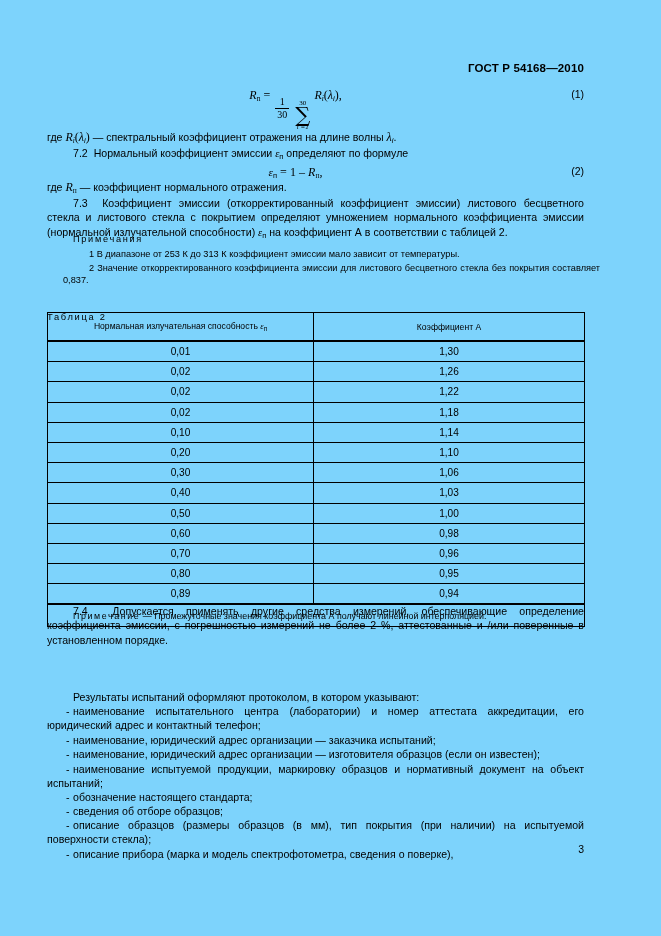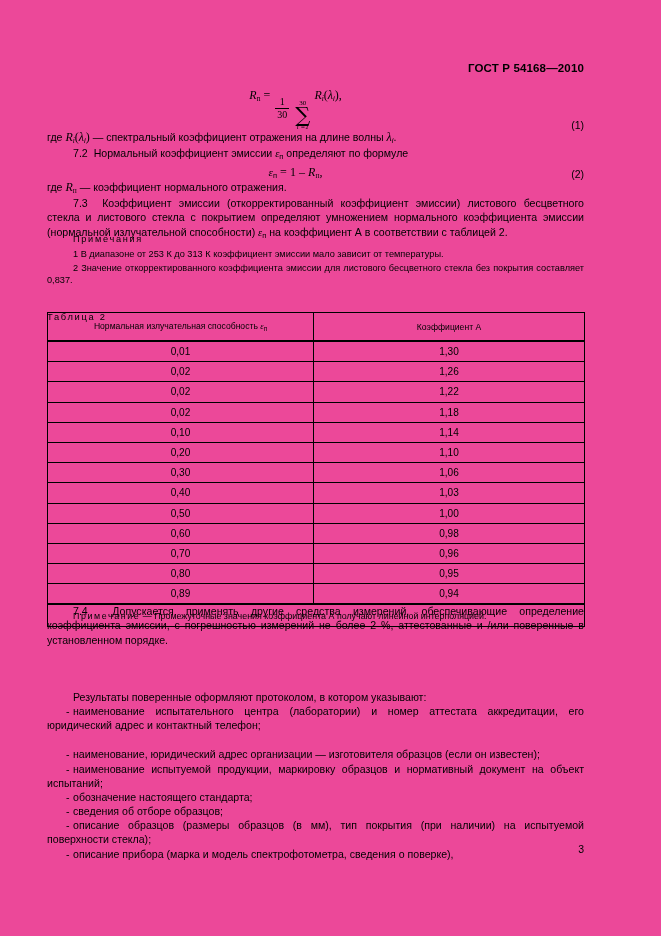--- a/index.html
+++ b/index.html
@@ -8,21 +8,21 @@
     background: #ffffff;
   }
   body {
     font-family: "Liberation Sans", sans-serif;
     color: #000000;
   }
   #page {
     position: relative;
     width: 661px;
     height: 936px;
-    background: #ec4899;
+    background: #7dd3fc;
     overflow: hidden;
   }
   .content {
     position: absolute;
     left: 47px;
     top: 0;
     width: 537px;
     height: 936px;
   }
 
@@ -35,21 +35,21 @@
     font-weight: bold;
     letter-spacing: 0.15px;
   }
 
   
   .formula-row {
     position: absolute;
     left: 0;
     width: 537px;
     display: flex;
-    align-items: flex-end;
+    align-items: flex-start;
   }
   .formula-body {
     flex: 1;
     text-align: center;
     font-size: 11px;
   }
   .formula-num {
     width: 40px;
     text-align: right;
     font-size: 10.5px;
@@ -98,21 +98,21 @@
   .ind { display: inline-block; width: 26px; }
 
   .note-head {
     position: absolute;
     left: 26px;
     font-size: 9.2px;
     letter-spacing: 1.7px;
   }
   .note {
     position: absolute;
-    left: 0;
+    left: 16px;
     width: 537px;
     font-size: 9.2px;
     line-height: 12.4px;
     text-align: justify;
   }
   .note .ind2 { display: inline-block; width: 26px; }
 
   
   .table-caption {
     position: absolute;
@@ -323,26 +323,29 @@
         </tr>
       </tbody>
     </table>
 
     <div class="para" style="top:604px">
       <span class="ind"></span><span>7.4</span>&nbsp;&nbsp;<span>Допускается применять другие средства измерений, обеспечивающие определение коэффициента эмиссии, с погрешностью измерений не более 2 %, аттестованные и /или поверенные в установленном порядке.</span>
     </div>
 
 
     <div class="li" style="top:690px">
-      <span class="ind"></span><span>Результаты поверенные оформляют протоколом, в котором указывают:</span>
+      <span class="ind"></span><span>Результаты испытаний оформляют протоколом, в котором указывают:</span>
     </div>
 
     <div class="li just" style="top:704px">
       <span class="dash">-</span><span>наименование испытательного центра (лаборатории) и номер аттестата аккредитации, его юридический адрес и контактный телефон;</span>
     </div>
+    <div class="li" style="top:733px">
+      <span class="dash">-</span><span>наименование, юридический адрес организации — заказчика испытаний;</span>
+    </div>
     <div class="li" style="top:747px">
       <span class="dash">-</span><span>наименование, юридический адрес организации — изготовителя образцов (если он известен);</span>
     </div>
     <div class="li just" style="top:762px">
       <span class="dash">-</span><span>наименование испытуемой продукции, маркировку образцов и нормативный документ на объект испытаний;</span>
     </div>
     <div class="li" style="top:790px">
       <span class="dash">-</span><span>обозначение настоящего стандарта;</span>
     </div>
     <div class="li" style="top:804px">

